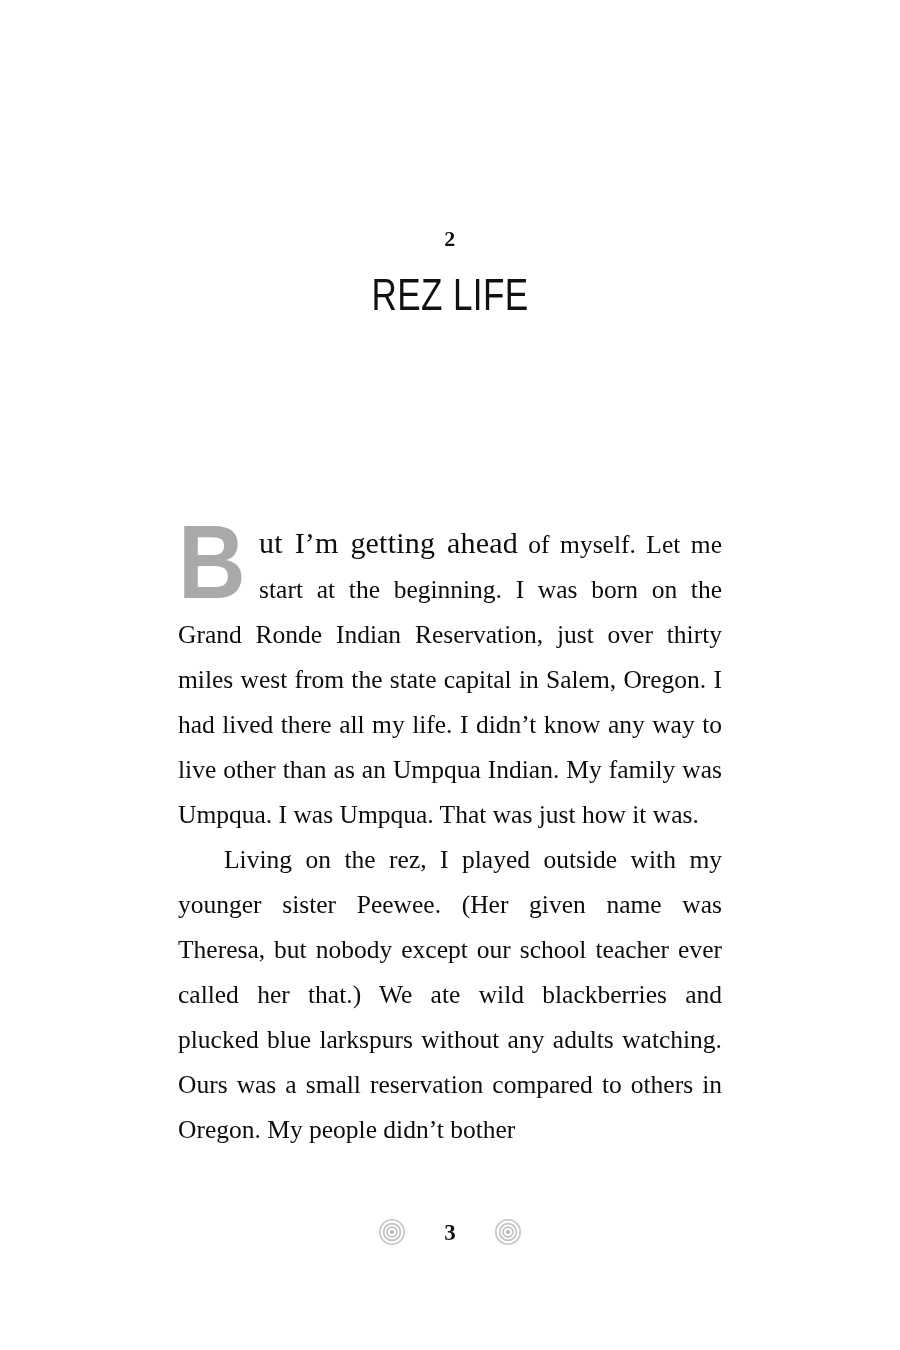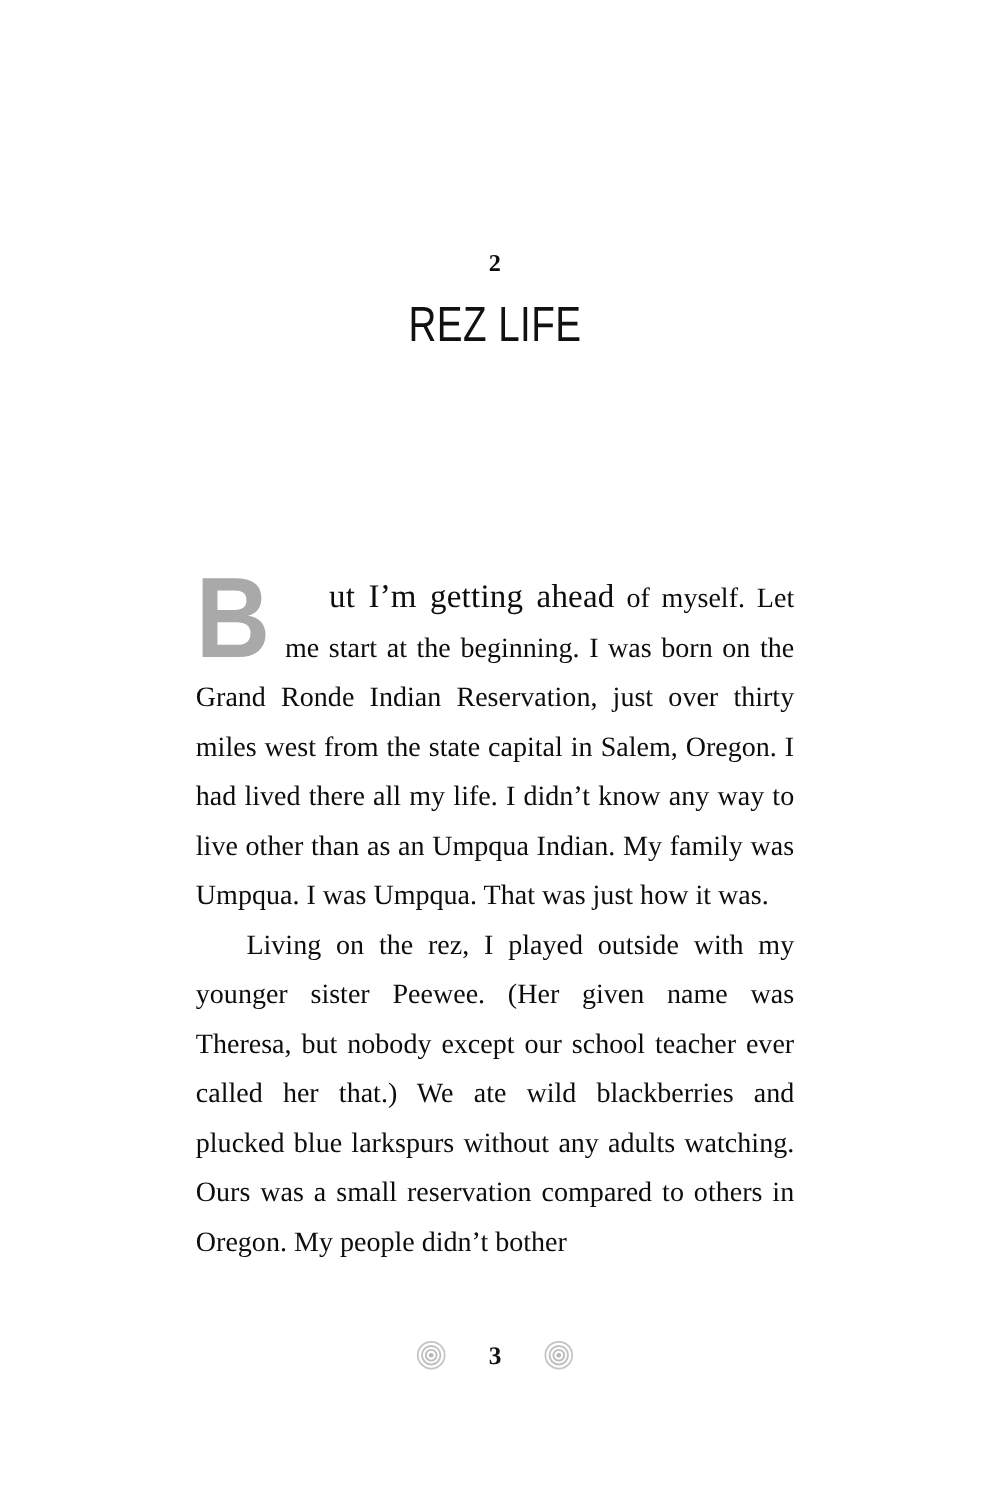--- a/index.html
+++ b/index.html
@@ -88,21 +88,20 @@
     margin: 4px 6px 0 0;
     padding: 0;
     transform: scaleX(0.9);
     transform-origin: left top;
   }
 
   
   .lead-in {
     font-size: 30px;
     letter-spacing: 0.2px;
-    margin-left: 40px;
   }
 
   
   .folio {
     position: absolute;
     left: 0;
     right: 0;
     top: 1218px;
     display: flex;
     align-items: center;

